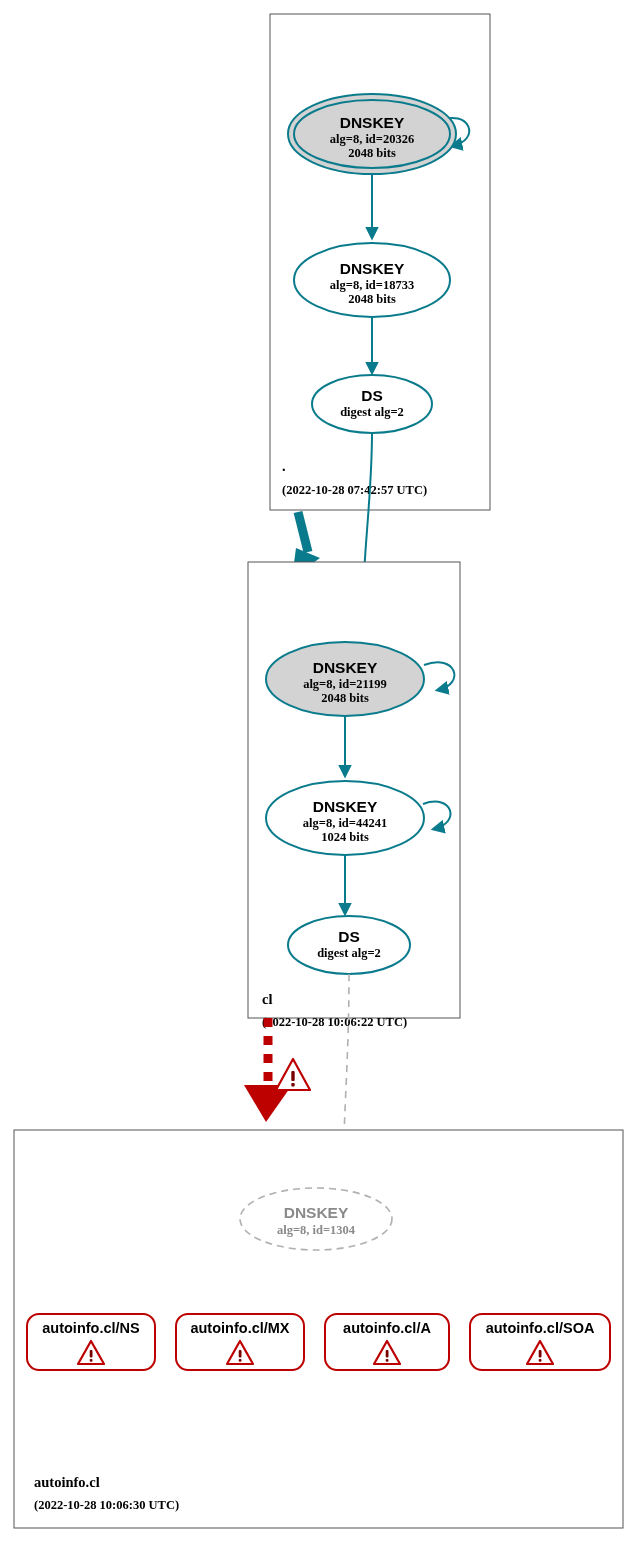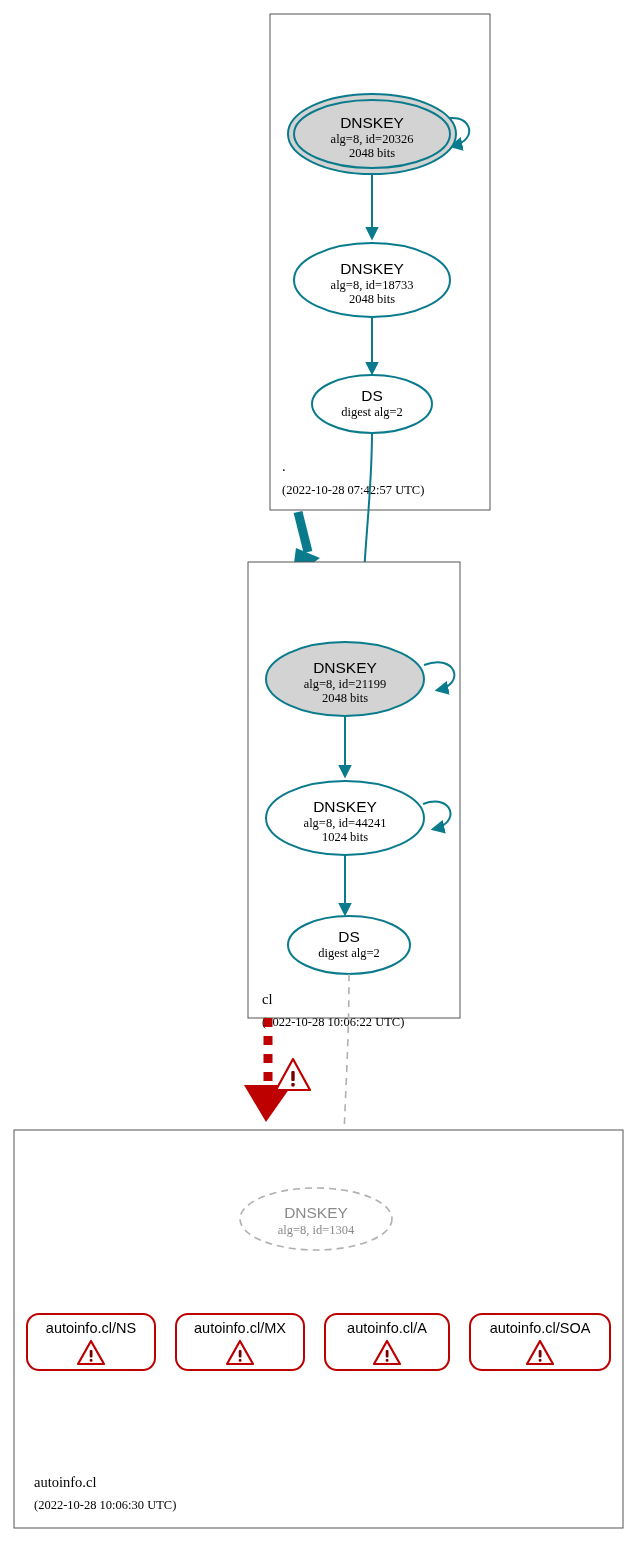--- a/index.html
+++ b/index.html
@@ -7,20 +7,21 @@
     padding: 0;
     background: #ffffff;
   }
   #stage {
     position: relative;
     width: 637px;
     height: 1543px;
     background: #ffffff;
     font-family: "Liberation Sans", sans-serif;
     overflow: hidden;
+    font-weight: bold;
   }
   svg#diagram {
     position: absolute;
     left: 0;
     top: 0;
     width: 637px;
     height: 1543px;
   }
   .zone-box {
     fill: #ffffff;

